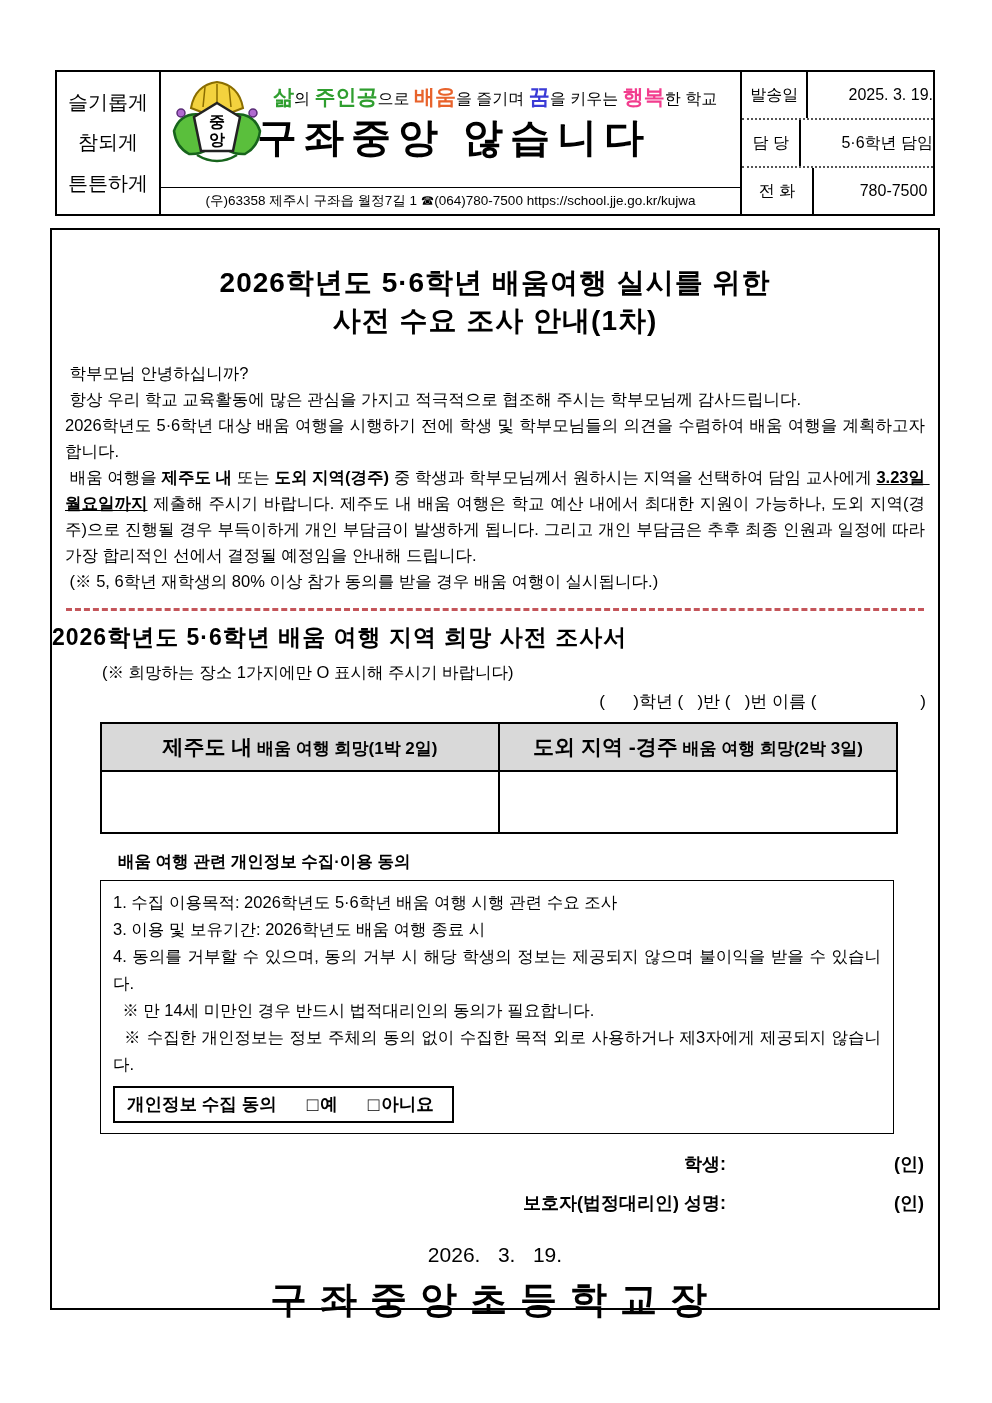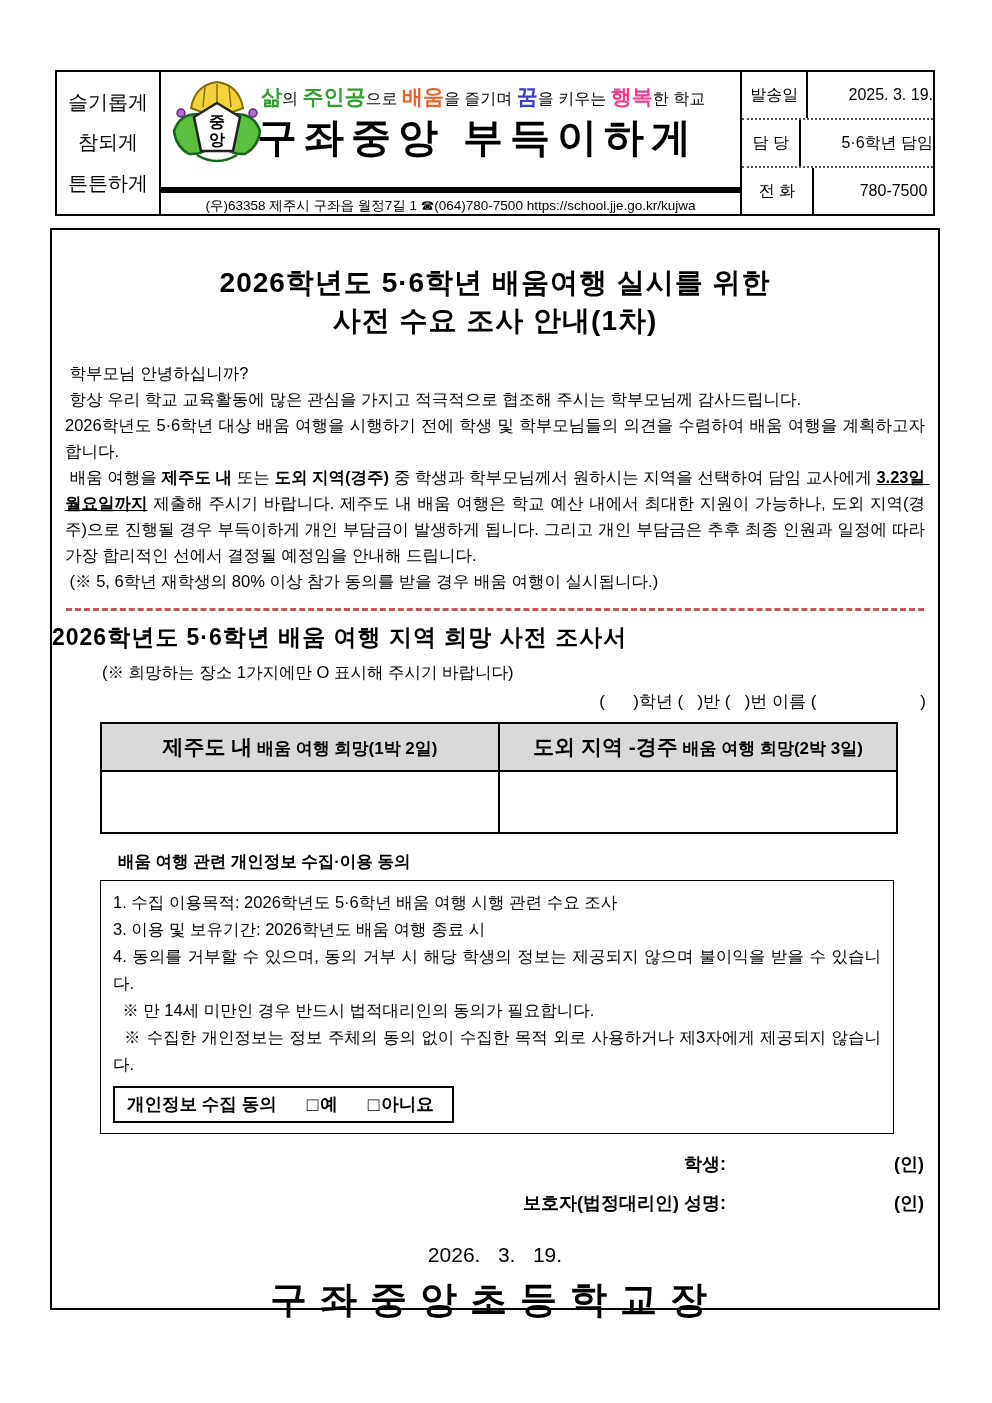--- a/index.html
+++ b/index.html
@@ -16,35 +16,35 @@
   }
   .motto-cell {
     width:104px; border-right:2px solid #000;
     display:flex; flex-direction:column; justify-content:space-around;
     align-items:center; padding:10px 0;
     font-family:"DejaVu Serif", serif; font-size:20px;
   }
   .header-main { flex:1; position:relative; border-right:2px solid #000; }
   .logo-wrap { position:absolute; left:6px; top:3px; width:100px; height:100px; }
   .slogan {
-    position:absolute; left:100px; top:12px; white-space:nowrap;
+    position:absolute; left:112px; top:12px; white-space:nowrap;
     font-size:16px; line-height:26px;
   }
   .seg-big { font-size:21px; font-weight:bold; }
   .seg-em {
     -webkit-text-emphasis:filled dot over;
     text-emphasis:filled dot over;
   }
   .header-title {
     position:absolute; left:96px; top:38px; white-space:nowrap;
     font-size:40px; font-weight:bold; letter-spacing:7px;
   }
   .address-row {
     position:absolute; left:0; right:0; bottom:0; height:27px;
-    border-top:6px solid #000000; font-size:13.5px; line-height:25px;
+    border-top:1px solid #000000; font-size:13.5px; line-height:25px;
     text-align:center; white-space:nowrap;
   }
   .info-table { width:191px; display:flex; flex-direction:column; }
   .info-row { flex:1; display:flex;gap:40px; }
   .info-row + .info-row { border-top:2px dotted #555; }
   .info-label {
     width:72px; border-right:2px solid #000; display:flex;
     align-items:center; justify-content:center; font-size:16px; white-space:pre;
   }
   .info-value {
@@ -140,21 +140,21 @@
         <circle cx="14" cy="38" r="4" fill="#b06ad0" stroke="#5a2d77" stroke-width="1.5"></circle>
         <circle cx="86" cy="38" r="4" fill="#b06ad0" stroke="#5a2d77" stroke-width="1.5"></circle>
         <path d="M24,33 Q28,10 50,7 Q72,10 76,33 L58,40 L42,40 Z" fill="#f3d23e" stroke="#8a6d00" stroke-width="2"></path>
         <path d="M38,12 L36,32 M50,9 L50,32 M62,12 L64,32" fill="none" stroke="#8a6d00" stroke-width="1.5"></path>
         <polygon points="50,28 73,42 66,76 34,76 27,42" fill="#ffffff" stroke="#222222" stroke-width="2.5"></polygon>
         <text x="50" y="52" text-anchor="middle" font-size="16" font-weight="bold" fill="#000">중</text>
         <text x="50" y="70" text-anchor="middle" font-size="16" font-weight="bold" fill="#000">앙</text>
       </svg>
     </div>
     <div class="slogan"><span class="seg-big seg-em" style="color: rgb(47, 158, 47);">삶</span><span>의 </span><span class="seg-big seg-em" style="color: rgb(47, 158, 47);">주인공</span><span>으로 </span><span class="seg-big seg-em" style="color: rgb(232, 99, 44);">배움</span><span>을 즐기며 </span><span class="seg-big seg-em" style="color: rgb(58, 58, 214);">꿈</span><span>을 키우는 </span><span class="seg-big seg-em" style="color: rgb(242, 61, 142);">행복</span><span>한 학교</span></div>
-    <div class="header-title">구좌중앙 부득이하게</div>
+    <div class="header-title">구좌중앙 않습니다</div>
     <div class="address-row">(우)63358 제주시 구좌읍 월정7길 1 ☎(064)780-7500  https://school.jje.go.kr/kujwa</div>
   </div>
 
   <div class="info-table">
     <div class="info-row">
       <div class="info-label">발송일</div>
       <div class="info-value">2025. 3. 19.</div>
     </div>
     <div class="info-row">
       <div class="info-label">담 당</div>

